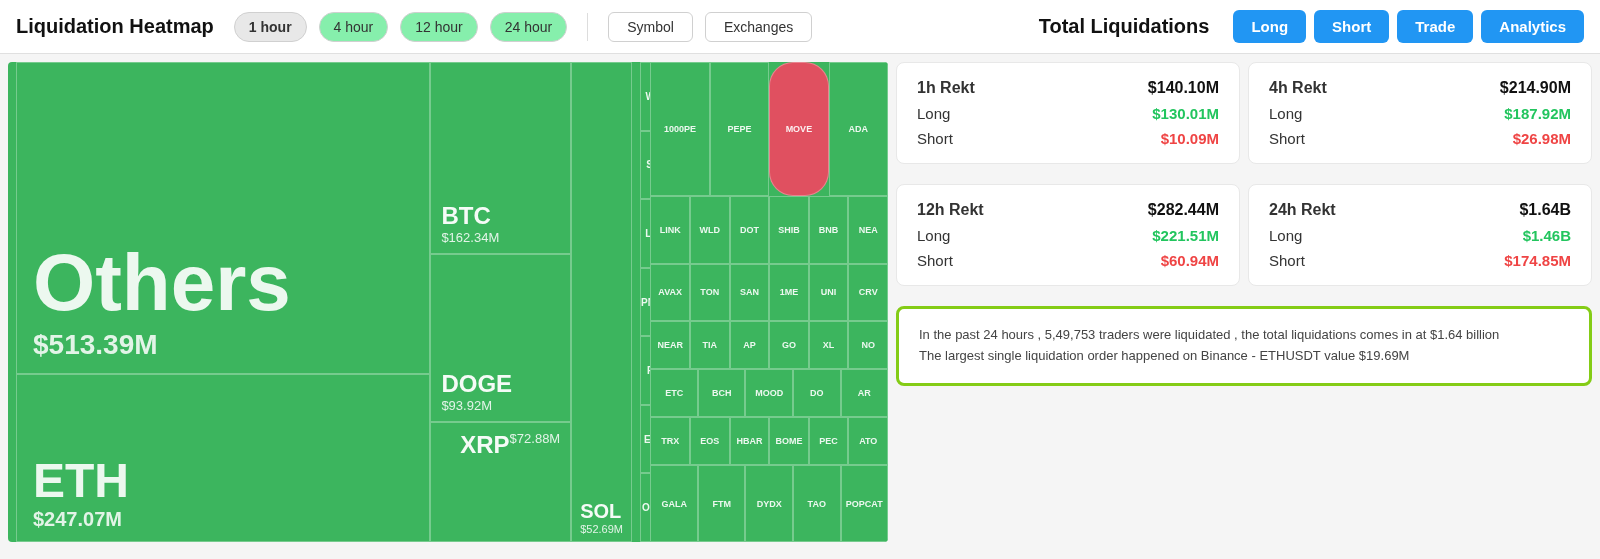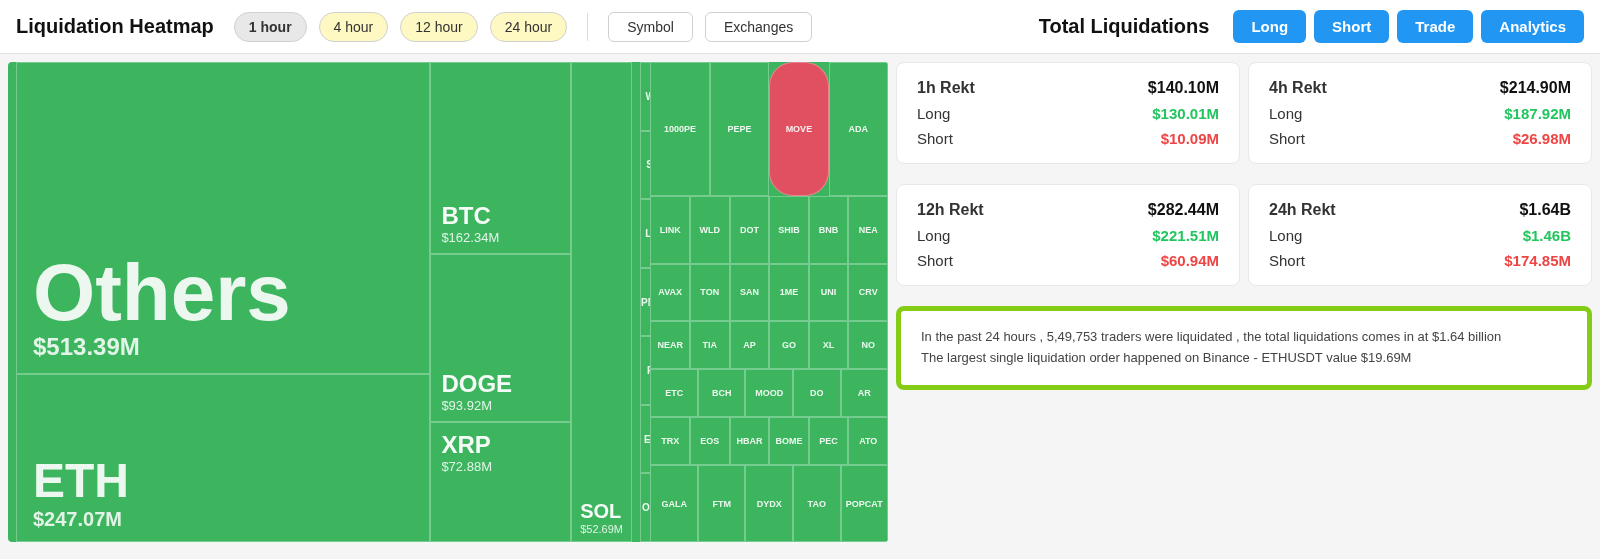--- a/index.html
+++ b/index.html
@@ -25,21 +25,21 @@
       font-size: 20px;
       font-weight: 700;
       color: #111;
       margin-right: 8px;
       white-space: nowrap;
     }
     .time-btn {
       padding: 6px 14px;
       border-radius: 20px;
       border: 1px solid #d0d0d0;
-      background: #fef9c3;
+      background: #86efac;
       cursor: pointer;
       font-size: 14px;
       color: #333;
     }
     .time-btn.active { background: #e8e8e8; font-weight: 600; }
 
     .divider-v {
       width: 1px;
       height: 28px;
       background: #ddd;
@@ -128,23 +128,24 @@
       padding: 12px 16px;
       position: relative;
     }
     .cell-others .ticker {
       font-size: 80px;
       font-weight: 700;
       color: rgba(255,255,255,0.9);
       line-height: 1;
     }
     .cell-others .amount {
-      font-size: 24px;
+      font-size: 28px;
       font-weight: 600;
       color: rgba(255,255,255,0.85);
+      margin-top: 6px;
     }
     .cell-eth {
       flex: 1;
       background: #3cb55e;
       border: 1px solid rgba(255,255,255,0.3);
       display: flex;
       flex-direction: column;
       justify-content: flex-end;
       padding: 10px 16px;
     }
@@ -182,21 +183,22 @@
       display: flex;
       flex-direction: column;
       justify-content: flex-end;
       padding: 8px 10px;
     }
     .cell-xrp {
       flex: 1;
       background: #3cb55e;
       border: 1px solid rgba(255,255,255,0.3);
       display: flex;
-      flex-direction: column;
+      flex-direction: row;
+      justify-content: flex-end;
       padding: 8px 10px;
     }
     .cell-btc .ticker, .cell-doge .ticker, .cell-xrp .ticker {
       font-size: 24px;
       font-weight: 700;
       color: rgba(255,255,255,0.95);
     }
     .cell-btc .amount, .cell-doge .amount, .cell-xrp .amount {
       font-size: 13px;
       color: rgba(255,255,255,0.85);
@@ -320,21 +322,21 @@
       font-size: 16px;
     }
     .stat-value.green { color: #22c55e; font-weight: 600; }
     .stat-value.red { color: #ef4444; font-weight: 600; }
 
     
     .info-card {
       background: #fff;
       border-radius: 8px;
       padding: 16px 20px;
-      border: 5px solid #84cc16;
+      border: 3px solid #84cc16;
       font-size: 13px;
       color: #444;
       line-height: 1.6;
     }
   </style>
 </head>
 <body>
 
 <div class="header">
   <span class="logo">Liquidation Heatmap</span>

